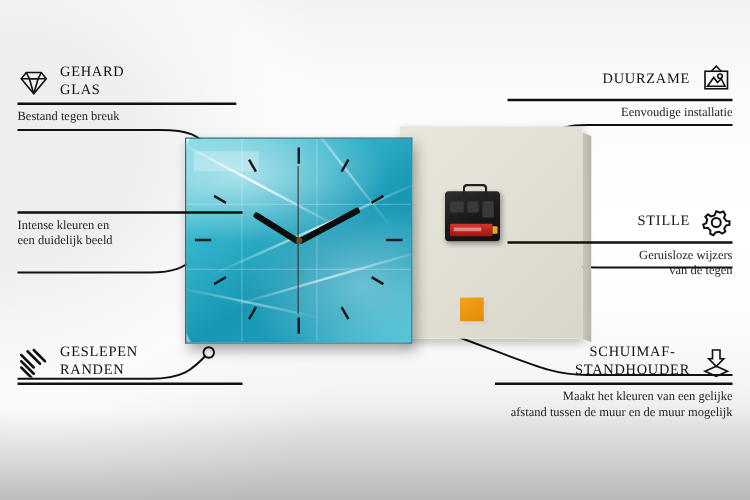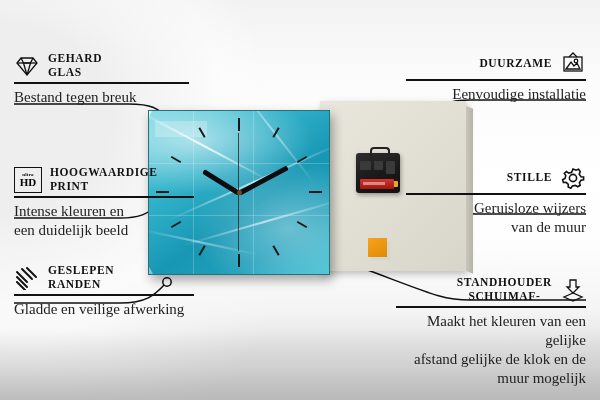--- a/index.html
+++ b/index.html
@@ -88,25 +88,25 @@
   .glass .swatch{position:absolute;left:6px;top:10px;width:52px;height:16px;background:rgba(255,255,255,0.25);}
 
   .tick{position:absolute;background:#1a1a1a;}
   .hand{position:absolute;background:#0d0d0d;border-radius:2px;transform-origin:left center;}
   .center-dot{position:absolute;width:5px;height:5px;border-radius:50%;background:#6b4a2a;}
 
   
   .callout{position:absolute;}
   .co-head{display:flex;align-items:center;gap:8px;}
   .co-title{
-    font-size:11.5px;font-weight:bold;letter-spacing:0.6px;color:#111;
+    font-size:11.5px;font-weight:normal;letter-spacing:0.6px;color:#111;
     line-height:1.18;text-transform:uppercase;
   }
   .rule{height:1.6px;background:#111;margin:3px 0 4px 0;}
-  .co-desc{font-size:15px;color:#222;line-height:1.28;}
+  .co-desc{font-size:10px;color:#222;line-height:1.28;}
   .left .co-head{justify-content:flex-start;}
   .left .co-desc{text-align:left;}
   .right .co-head{justify-content:flex-end;}
   .right .co-title{text-align:center;}
   .right .co-desc{text-align:right;}
 
   .ico{width:26px;height:24px;flex:0 0 auto;color:#111;}
   .ico svg{display:block;width:100%;height:100%;}
   .hd-badge{
     width:26px;height:24px;border:1.6px solid #111;display:flex;flex-direction:column;
@@ -208,59 +208,46 @@
         <div>GLAS</div>
       </div>
     </div>
     <div class="rule"></div>
     <div class="co-desc">
       <div>Bestand tegen breuk</div>
     </div>
   </div>
 
   <div class="callout left" style="left:14px;top:166px;width:180px;">
-    <div class="co-head">
-      <span class="hd-badge">
-        <span class="u">ultra</span>
-        <span class="h">HD</span>
-      </span>
-      <div class="co-title">
-        <div>HOOGWAARDIGE</div>
-        <div>PRINT</div>
-      </div>
-    </div>
     <div class="rule"></div>
     <div class="co-desc">
       <div>Intense kleuren en</div>
       <div>een duidelijk beeld</div>
     </div>
   </div>
 
-  <div class="callout left" style="left:14px;top:264px;width:180px;">
+  <div class="callout left" style="left:14px;top:276px;width:180px;">
     <div class="co-head">
       <span class="ico">
         <svg viewBox="0 0 26 24">
             <g stroke="currentColor" stroke-width="2" stroke-linecap="round">
           <path d="M3 6 L13 16"></path>
               <path d="M3 11 L13 21"></path>
               <path d="M3 16 L11 24"></path>
           <path d="M8 3 L18 13"></path>
               <path d="M13 2 L22 11"></path>
         </g>
           </svg>
       </span>
       <div class="co-title">
         <div>GESLEPEN</div>
         <div>RANDEN</div>
       </div>
     </div>
     <div class="rule"></div>
-    <div class="co-desc">
-      <div>Gladde en veilige afwerking</div>
-    </div>
   </div>
 
   <div class="callout right" style="left:406px;top:52px;width:180px;">
     <div class="co-head">
       <div class="co-title">
         <div>DUURZAME</div>
       </div>
       <span class="ico">
         <svg viewBox="0 0 26 24">
             <g fill="none" stroke="currentColor" stroke-width="1.3">
@@ -288,39 +275,39 @@
             <g fill="none" stroke="currentColor" stroke-width="1.6">
           <path d="M13 3 l3 1.2 2.6-1 1.6 2.4 -1 2.6 1.8 2.5 2.6 .3 0 2.9 -2.6 .4 -1.6 2.4 .8 2.6 -2.5 1.5 -2.3-1.4 -3 .6 -1.6 2.2 -2.6-1.2 .1-2.7 -2.2-2 -2.7 .2 -.8-2.8 2.4-1.2 .8-2.9 -1.5-2.2 2.2-1.9 2.2 1.6 2.9-.7Z"></path>
           <circle cx="13" cy="12" r="3.6"></circle>
         </g>
           </svg>
       </span>
     </div>
     <div class="rule"></div>
     <div class="co-desc">
       <div>Geruisloze wijzers</div>
-      <div>van de muur</div>
+      <div>van de tegen</div>
     </div>
   </div>
 
   <div class="callout right" style="left:396px;top:276px;width:190px;">
     <div class="co-head">
       <div class="co-title">
+        <div>SCHUIMAF-</div>
         <div>STANDHOUDER</div>
-        <div>SCHUIMAF-</div>
       </div>
       <span class="ico">
         <svg viewBox="0 0 26 24">
             <g fill="none" stroke="currentColor" stroke-width="1.3">
           <path d="M10 2 h6 v7 h3 l-6 6 -6-6 h3 Z"></path>
           <path d="M13 15 L4 19 L13 23 L22 19 Z"></path>
         </g>
           </svg>
       </span>
     </div>
     <div class="rule"></div>
     <div class="co-desc">
       <div>Maakt het kleuren van een gelijke</div>
-      <div>afstand gelijke de klok en de muur mogelijk</div>
+      <div>afstand tussen de muur en de muur mogelijk</div>
     </div>
   </div>
 
 </div>
 
 </body></html>

